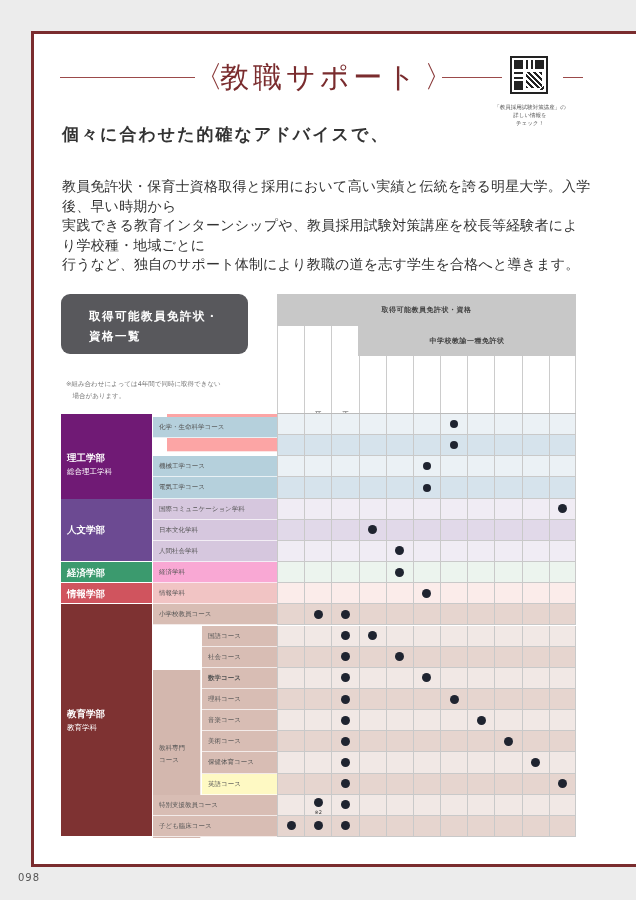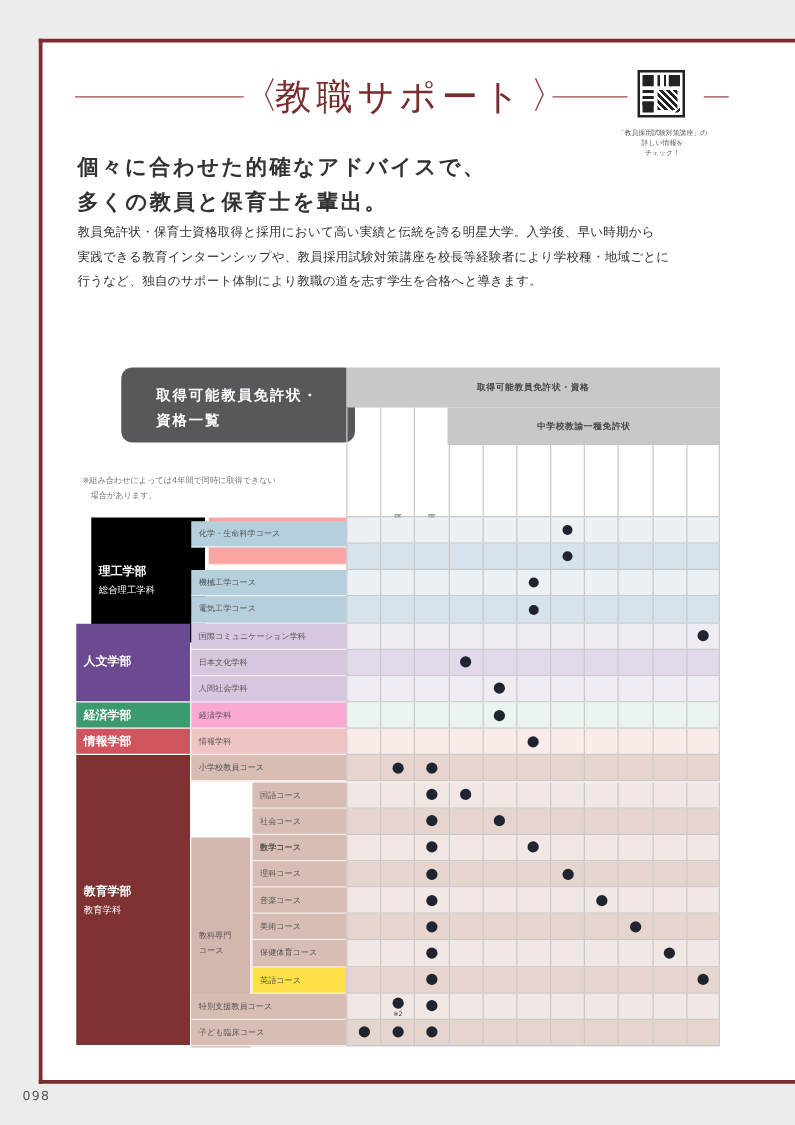--- a/index.html
+++ b/index.html
@@ -30,27 +30,27 @@
       linear-gradient(#222,#222) 100% 0/9px 9px no-repeat,
       linear-gradient(#222,#222) 0 100%/9px 9px no-repeat,
       repeating-linear-gradient(45deg,#222 0 2px,#fff 2px 4px) 12px 12px/16px 16px no-repeat,
       repeating-linear-gradient(90deg,#222 0 2px,#fff 2px 5px) 12px 0/12px 9px no-repeat,
       repeating-linear-gradient(0deg,#222 0 2px,#fff 2px 5px) 0 12px/9px 12px no-repeat,
       repeating-linear-gradient(135deg,#222 0 2px,#fff 2px 4px) 24px 26px/10px 8px no-repeat;
   }
   .qr-caption { position: absolute; left: 488px; top: 103px; width: 84px; font-size: 5.5px; line-height: 8px; color: #555; text-align: center; }
 
   .headline { position: absolute; left: 62px; top: 120px; font-size: 17px; font-weight: bold; line-height: 28px; color: #333; letter-spacing: 2px; }
-  .body-text { position: absolute; left: 62px; top: 177px; width: 530px; font-size: 10px; line-height: 19.6px; color: #333; letter-spacing: 0.2px; }
+  .body-text { position: absolute; left: 62px; top: 177px; width: 530px; font-size: 14px; line-height: 19.6px; color: #333; letter-spacing: 0.2px; }
 
   
   .table-label {
     position: absolute; left: 61px; top: 294px; width: 187px; height: 60px;
     background: #58585c; border-radius: 9px; color: #fff; font-size: 11.5px; font-weight: bold;
-    padding: 12px 0 0 28px; line-height: 20px; letter-spacing: 1.5px; margin-left: 36px;
+    padding: 12px 0 0 28px; line-height: 20px; letter-spacing: 1.5px;
   }
   .note { position: absolute; left: 66px; top: 378px; font-size: 6.5px; line-height: 12px; color: #777; }
 
   .hdr-top { position: absolute; left: 277px; top: 294px; width: 299px; height: 32px; background: #c8c8c8; color: #444; font-size: 7px; text-align: center; line-height: 32px; font-weight: bold; letter-spacing: 0.5px; }
   .hdr-jhs { position: absolute; left: 358px; top: 326px; width: 218px; height: 30px; background: #c8c8c8; color: #444; font-size: 7px; text-align: center; line-height: 30px; font-weight: bold; letter-spacing: 0.5px; }
   .hdr-col { position: absolute; top: 326px; height: 87px; border-left: 1px solid #ccc; display: flex; justify-content: center; align-items: flex-end; padding-bottom: 2px; }
   .hdr-col.short { top: 356px; height: 57px; }
   .vtext { writing-mode: vertical-rl; font-size: 6.5px; color: #555; letter-spacing: 0.5px; line-height: 8px; }
   .hdr-bottom-line { position: absolute; left: 277px; top: 413px; width: 299px; height: 1px; background: #bbb; }
 
@@ -87,21 +87,20 @@
     <div class="qr-inner"></div>
   </div>
 <div class="qr-caption">
   <div>「教員採用試験対策講座」の</div>
   <div>詳しい情報を</div>
   <div>チェック！</div>
 </div>
 
 <div class="headline">
   <div>個々に合わせた的確なアドバイスで、</div>
-  <div>多くの教員と保育士を輩出。</div>
 </div>
 
 <div class="body-text">
   <div>教員免許状・保育士資格取得と採用において高い実績と伝統を誇る明星大学。入学後、早い時期から</div>
   <div>実践できる教育インターンシップや、教員採用試験対策講座を校長等経験者により学校種・地域ごとに</div>
   <div>行うなど、独自のサポート体制により教職の道を志す学生を合格へと導きます。</div>
 </div>
 
 <div class="table-label">
   <div>取得可能教員免許状・</div>
@@ -145,21 +144,21 @@
     <div class="hdr-col short" style="left: 521.636px; width: 27.1818px;">
       <span class="vtext">保健体育</span>
     </div>
     <div class="hdr-col short" style="left: 548.818px; width: 27.1818px; border-right: 1px solid rgb(204, 204, 204);">
       <span class="vtext">英語</span>
     </div>
   </div>
 <div class="hdr-bottom-line"></div>
 
 <div id="rows">
-    <div class="fac" style="top: 414px; height: 100px; background: #000000; margin-left: 12px;">
+    <div class="fac" style="top: 414px; height: 100px; background: #701a75;">
       <div class="n">理工学部</div>
       <div class="s">総合理工学科</div>
     </div>
     <div class="fac" style="top: 498.6px; height: 62.45px; background: rgb(108, 74, 146);">
       <div class="n">人文学部</div>
     </div>
     <div class="fac" style="top: 562.05px; height: 20.15px; background: rgb(59, 154, 110);">
       <div class="n">経済学部</div>
     </div>
     <div class="fac" style="top: 583.2px; height: 20.15px; background: rgb(208, 84, 94);">
@@ -454,21 +453,21 @@
       <div class="cell"></div>
       <div class="cell"></div>
       <div class="cell"></div>
       <div class="cell"></div>
       <div class="cell"></div>
       <div class="cell">
         <div class="dot"></div>
       </div>
       <div class="cell"></div>
     </div>
-    <div class="dept" style="top: 773.55px; height: 21.15px; line-height: 21.15px; left: 202px; width: 75px; background: #fde047;">英語コース</div>
+    <div class="dept" style="top: 773.55px; height: 21.15px; line-height: 21.15px; left: 202px; width: 75px; background: #fef9c3;">英語コース</div>
     <div class="grid-row" style="top: 773.55px; height: 21.15px; background: rgb(230, 213, 207);">
       <div class="cell"></div>
       <div class="cell"></div>
       <div class="cell">
         <div class="dot"></div>
       </div>
       <div class="cell"></div>
       <div class="cell"></div>
       <div class="cell"></div>
       <div class="cell"></div>

